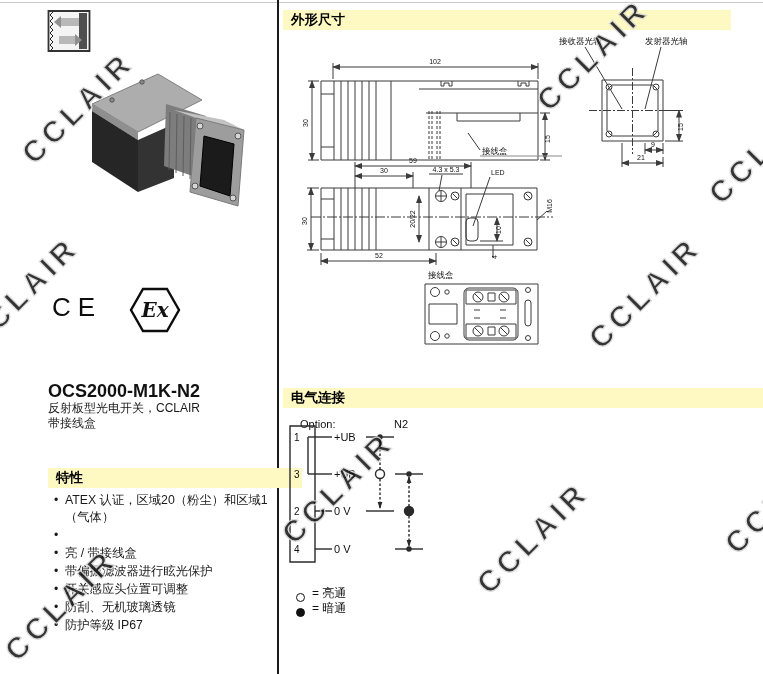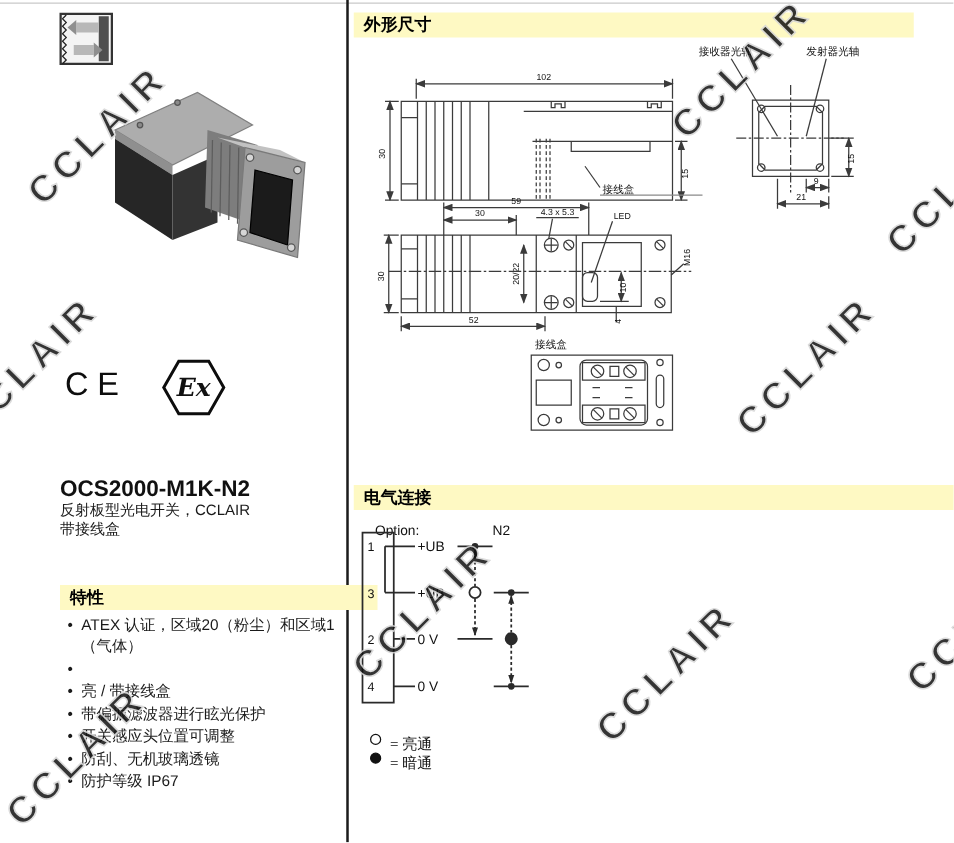--- a/index.html
+++ b/index.html
@@ -8,21 +8,21 @@
   .abs{position:absolute;}
   .bar{background:#fef9c3;height:20px;line-height:20px;font-size:13.5px;font-weight:bold;
        padding-left:8px;box-sizing:border-box;color:#000;}
   .model-number{font-size:18px;font-weight:bold;}
   .desc{font-size:12px;color:#1a1a1a;line-height:15px;}
   .features{width:224px;font-size:12.3px;color:#1a1a1a;}
   .feat-row{display:flex;line-height:17px;margin-bottom:1px;}
   .feat-bullet{width:17px;flex:0 0 17px;text-align:left;padding-left:6px;box-sizing:border-box;}
   .ce{font-size:26px;letter-spacing:7px;color:#0d0d0d;font-weight:400;}
   .opt-label{font-size:11px;color:#111;}
-  .legend-row{display:flex;align-items:flex-start;height:15px;font-size:12px;color:#111;font-family:Liberation Serif, serif;}
+  .legend-row{display:flex;align-items:flex-end;height:15px;font-size:12px;color:#111;}
   .sym{width:9px;height:9px;border-radius:50%;border:1.6px solid #111;box-sizing:border-box;
        display:inline-block;margin-right:7px;background:#fff;}
   .sym.filled{background:#111;}
   svg text{font-family:"Liberation Sans","DejaVu Sans",sans-serif;fill:#111;}
   .dimtxt{font-size:7px;}
   .cjk{font-size:8.5px;}
   .draw line,.draw path,.draw rect,.draw circle,.draw polyline,.draw polygon{vector-effect:non-scaling-stroke;}
 </style>
 </head>
 <body>

